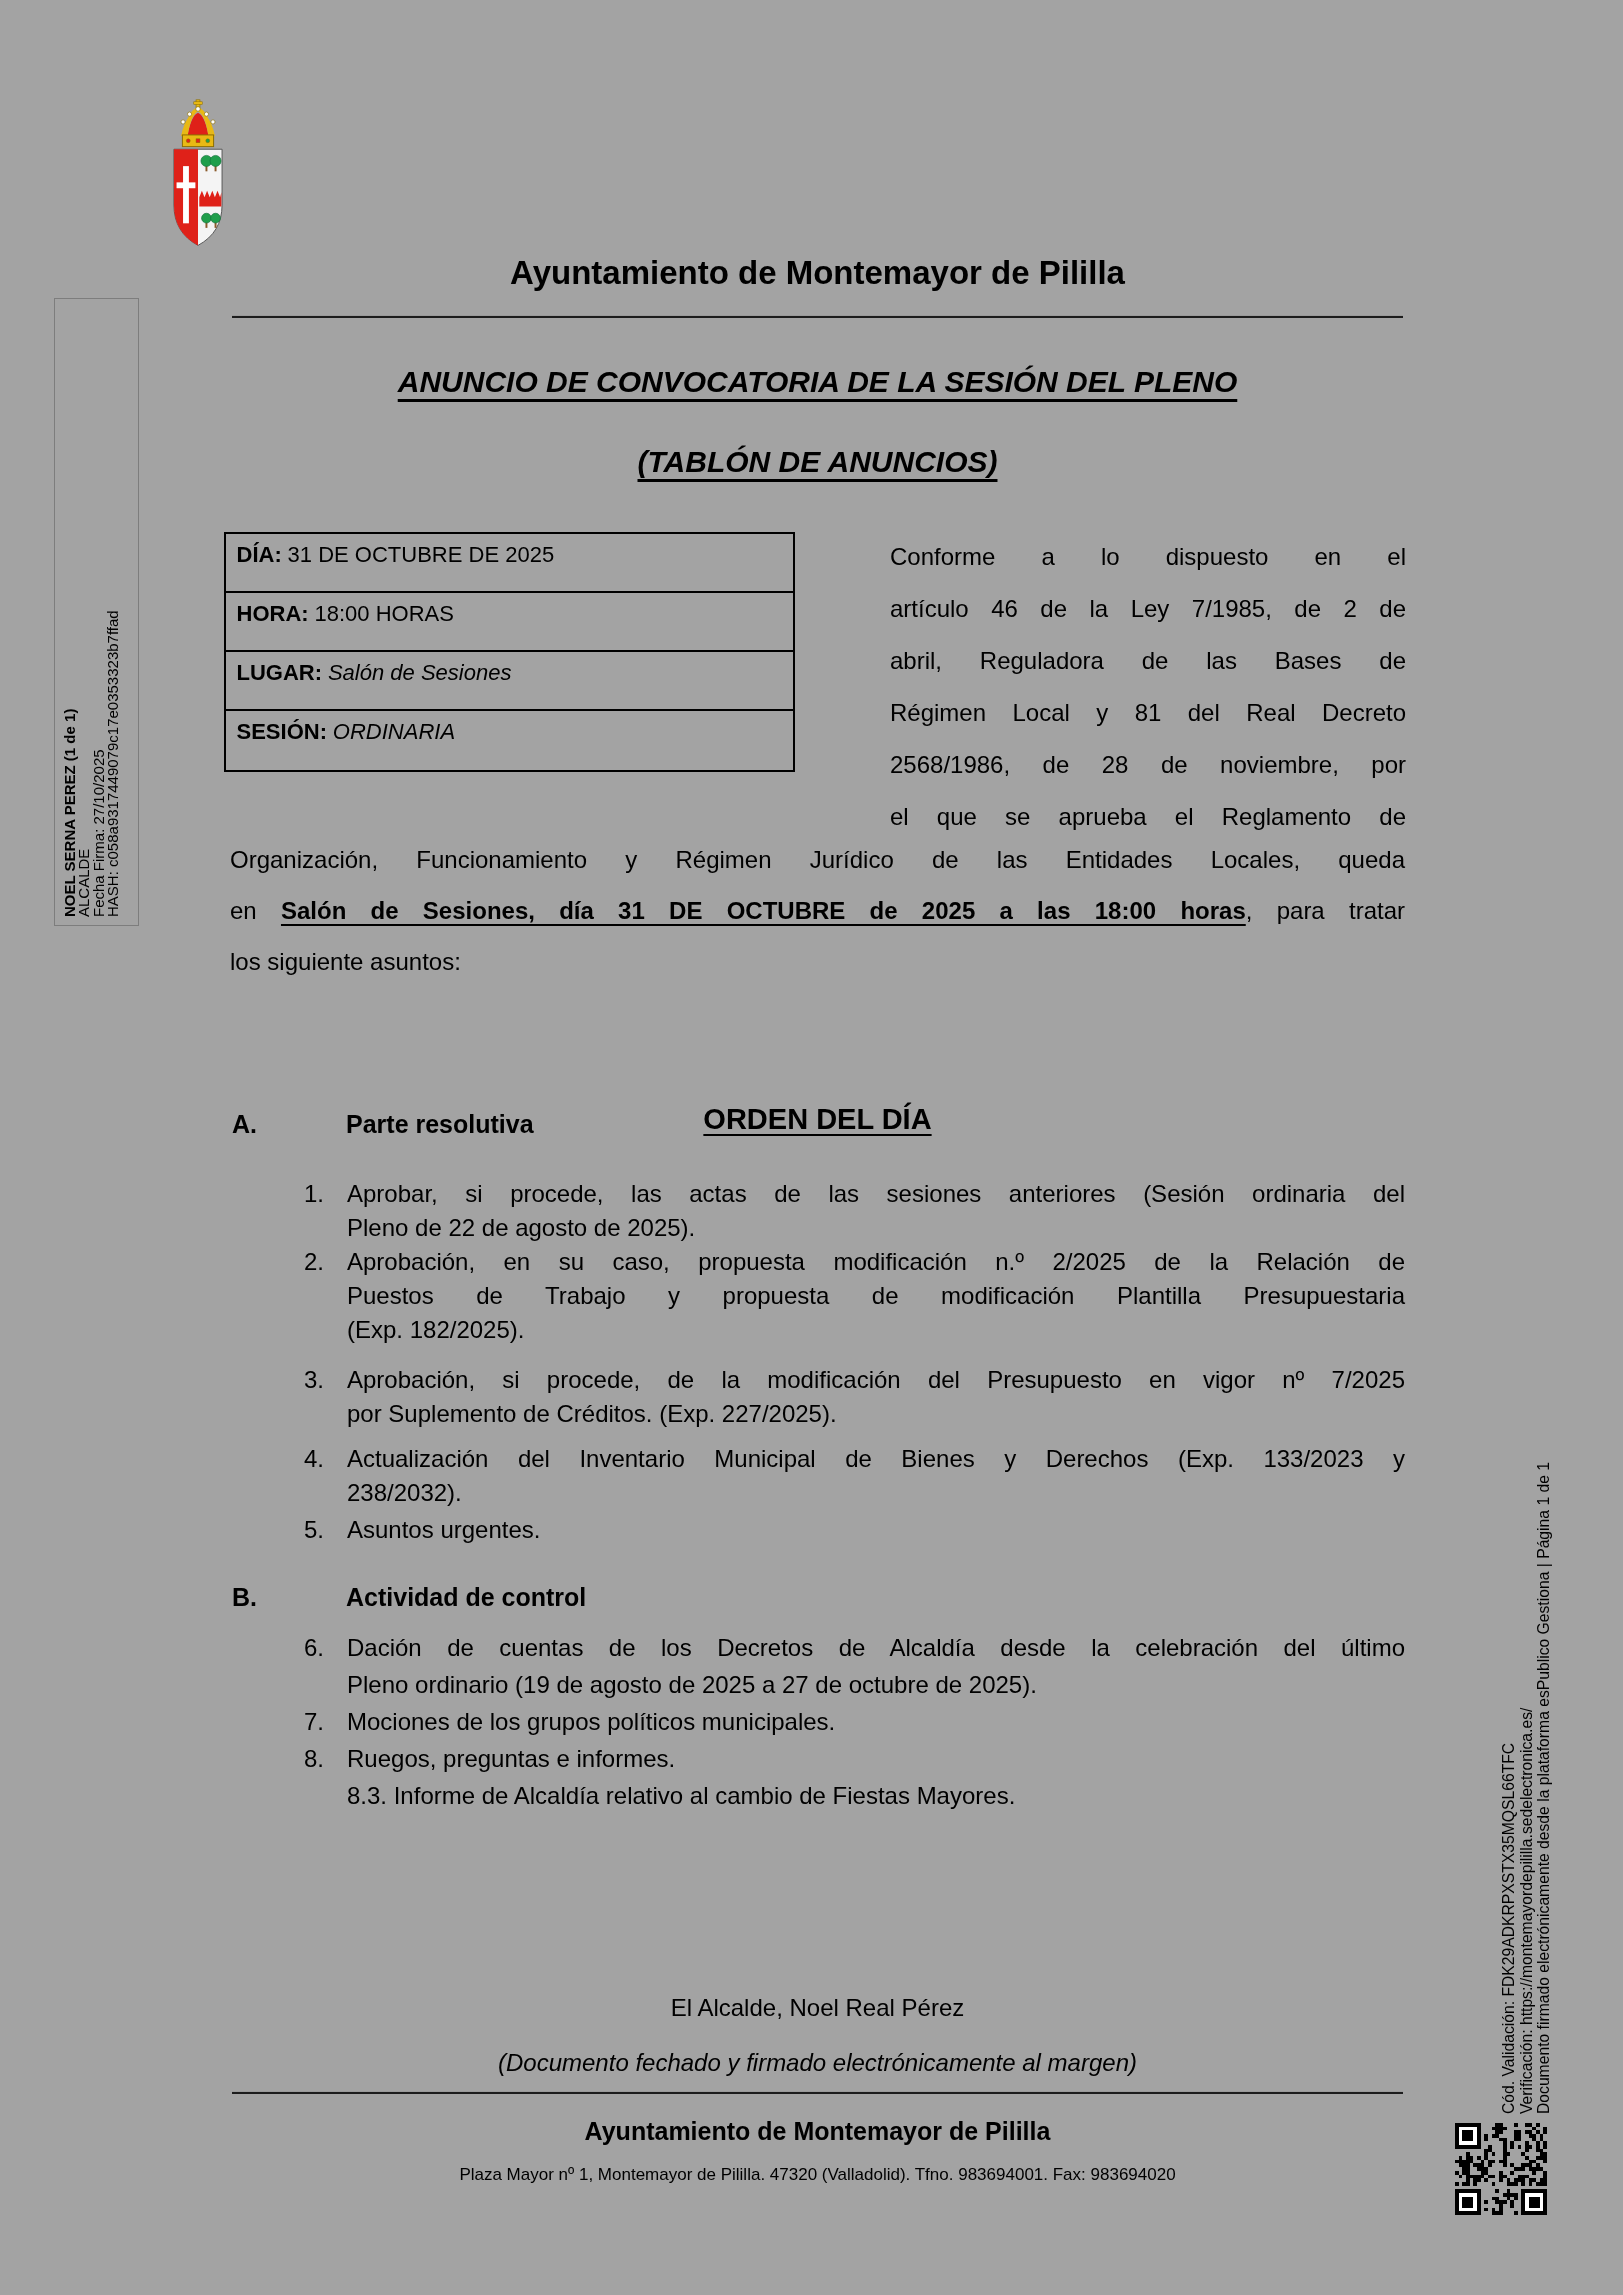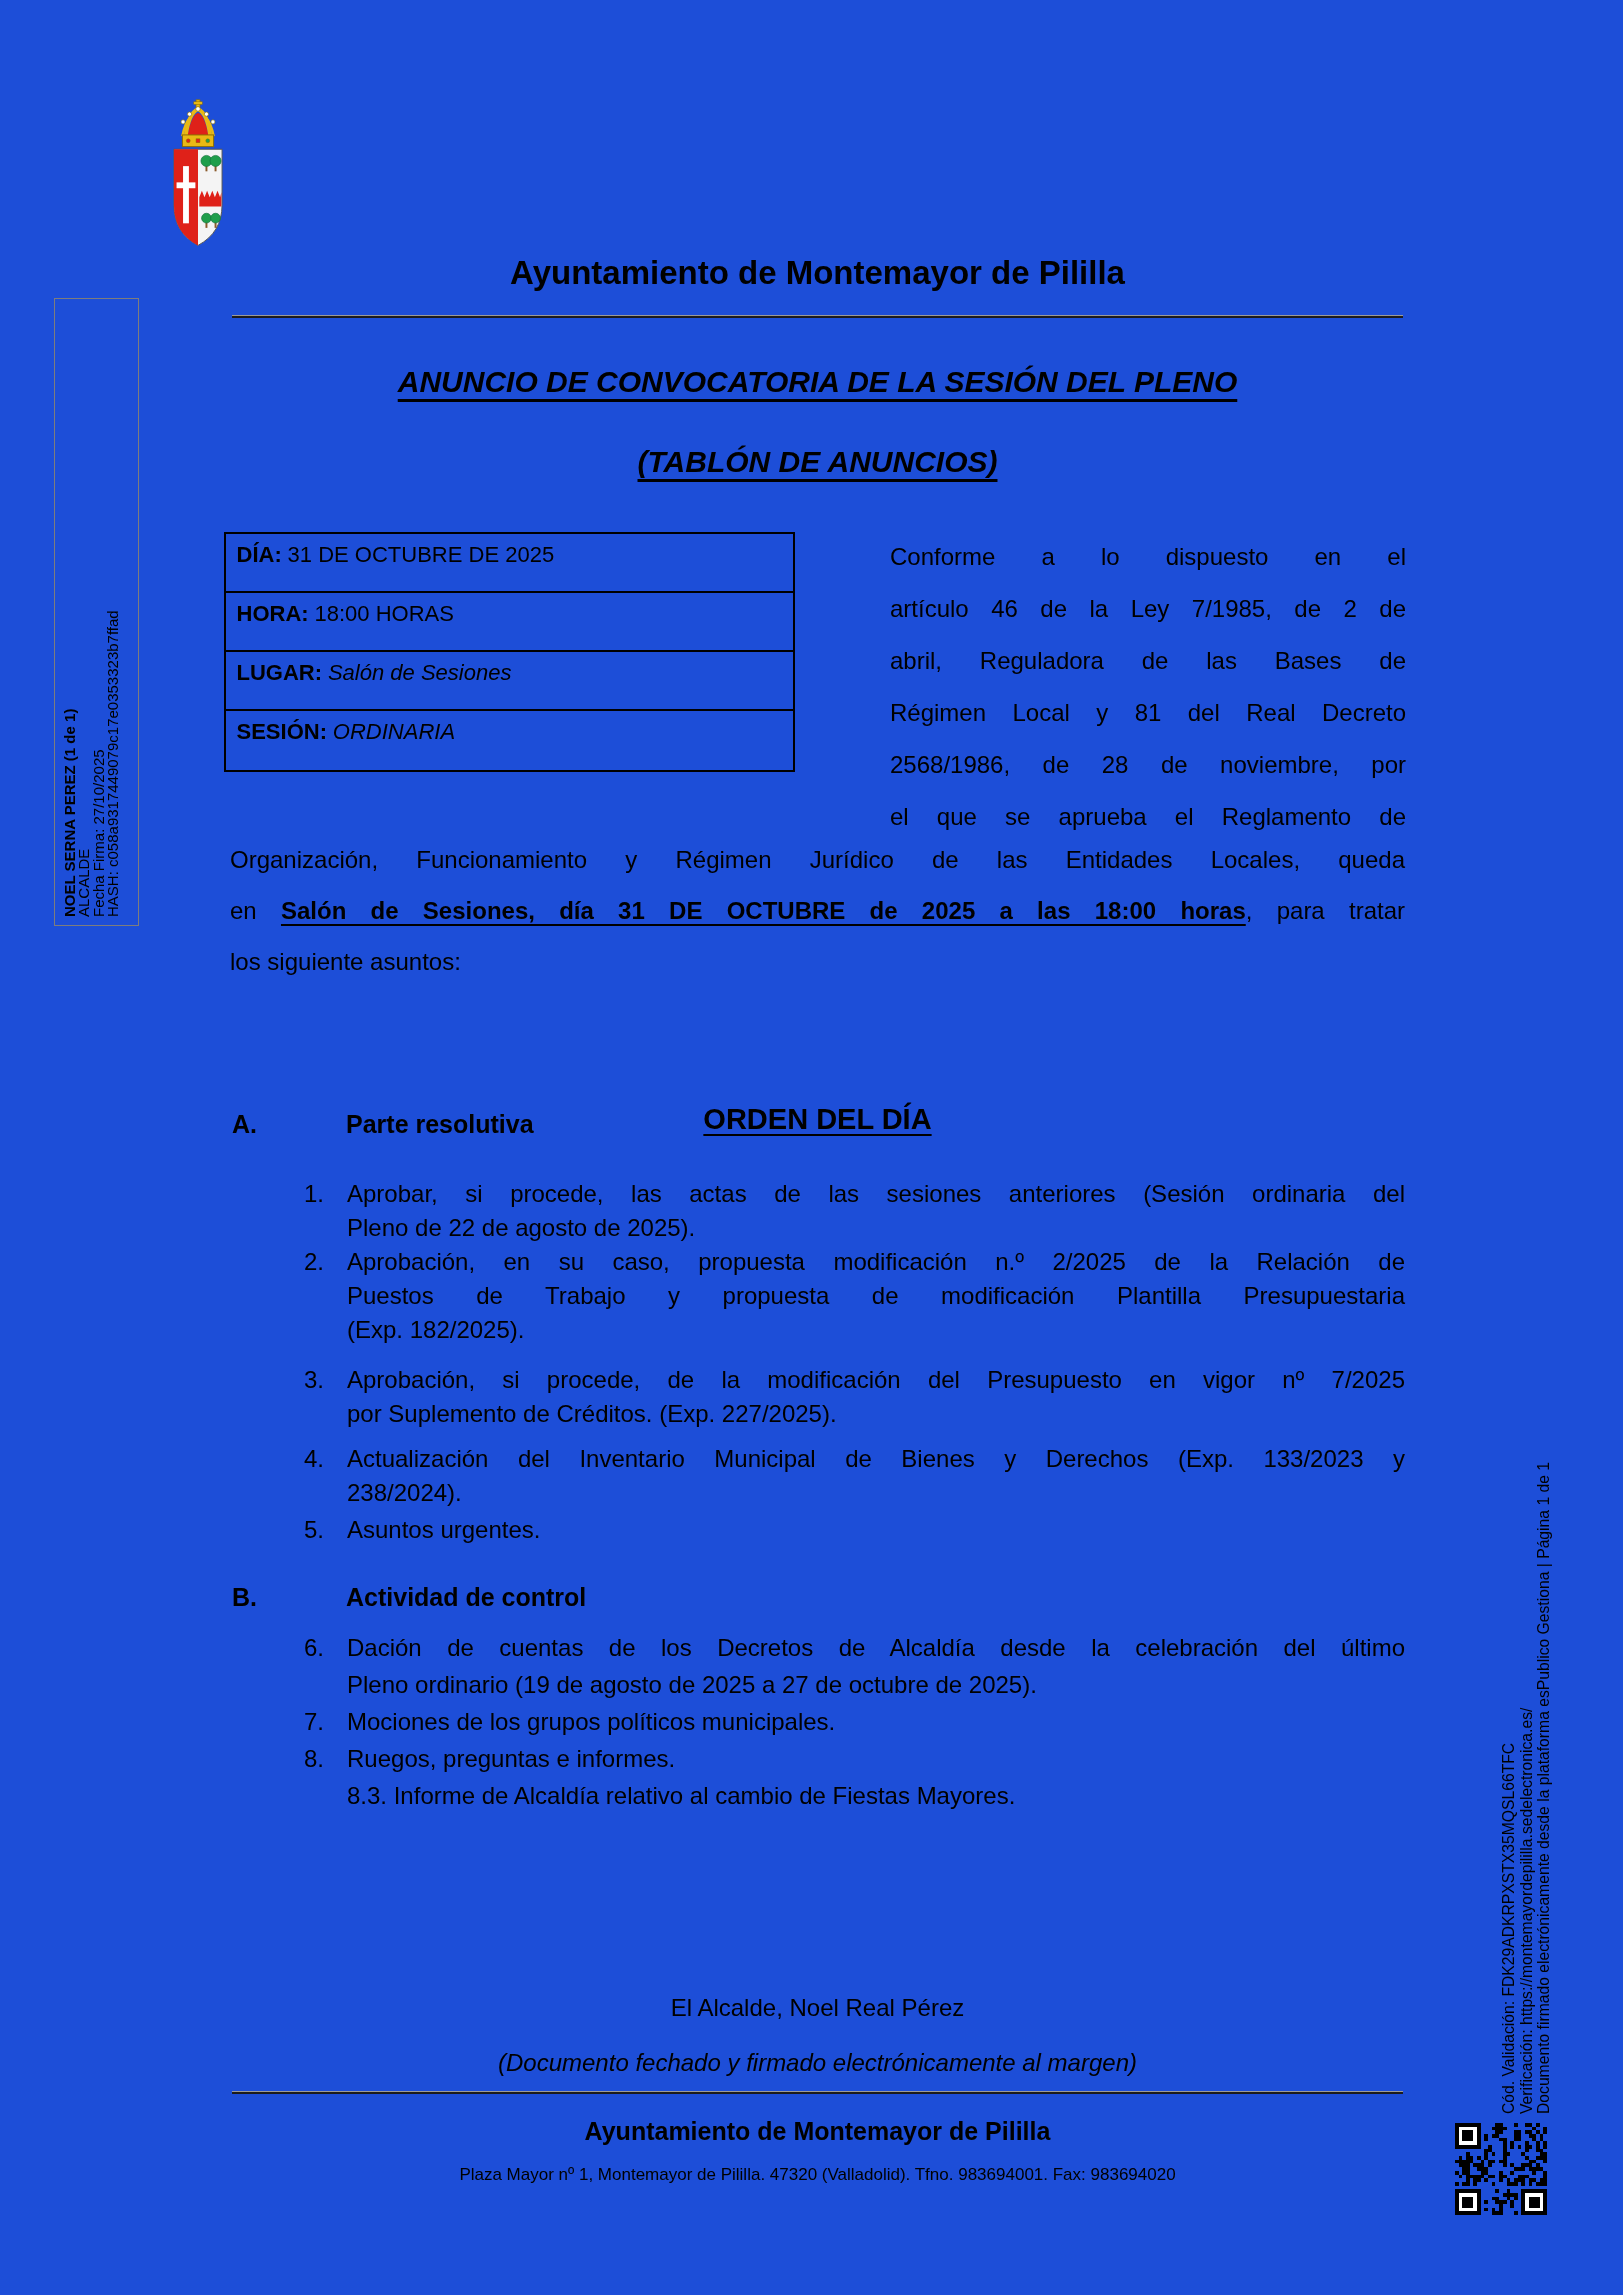--- a/index.html
+++ b/index.html
@@ -1,16 +1,16 @@
 <!DOCTYPE html>
 <html style="--red: #df2119; --green: #1f9e4b; --gold: #e9b914; --gold_dark: #8a6d00; --trunk: #8a5a2a; --ink: #000000;font-size:10.5px"><head>
 <meta charset="utf-8">
 <style>
   html,body{margin:0;padding:0;background:#e8e8e8;}
-  .page{position:relative;width:1623px;height:2295px;background:#1d4ed8;overflow:hidden;
+  .page{position:relative;width:1623px;height:2295px;background:#a3a3a3;overflow:hidden;
         font-family:"Liberation Sans", sans-serif;color:#000;}
   .abs{position:absolute;}
   .center-band{left:232px;width:1171px;text-align:center;}
   .rule{left:232px;width:1171px;height:2px;background:#1c1c1c;border-top:0.7px solid #9a9a9a;}
   .h-main{font-size:33px;font-weight:bold;line-height:1.1;}
   .h-sub{font-size:30px;font-weight:bold;font-style:italic;line-height:1.1;}
   .h-sub u{text-decoration-thickness:2.6px;text-underline-offset:6.5px;}
   
   .info-table{left:224px;top:532px;width:567px;border:2px solid #000;}
   .info-row{height:59px;border-bottom:2px solid #000;box-sizing:border-box;
@@ -152,21 +152,21 @@
       <div>(Exp. 182/2025).</div>
     </div>
     <div class="li mt24">
       <span class="num">3.</span>
       <div class="jline">Aprobación, si procede, de la modificación del Presupuesto en vigor nº 7/2025</div>
       <div>por Suplemento de Créditos. (Exp. 227/2025).</div>
     </div>
     <div class="li mt18">
       <span class="num">4.</span>
       <div class="jline">Actualización del Inventario Municipal de Bienes y Derechos (Exp. 133/2023 y</div>
-      <div>238/2024).</div>
+      <div>238/2032).</div>
     </div>
     <div class="li mt4">
       <span class="num">5.</span>
       <div>Asuntos urgentes.</div>
     </div>
   </div>
 
   <div class="abs sec" style="top:1585px">
     <span>B.</span>
     <span class="sec-label">Actividad de control</span>

